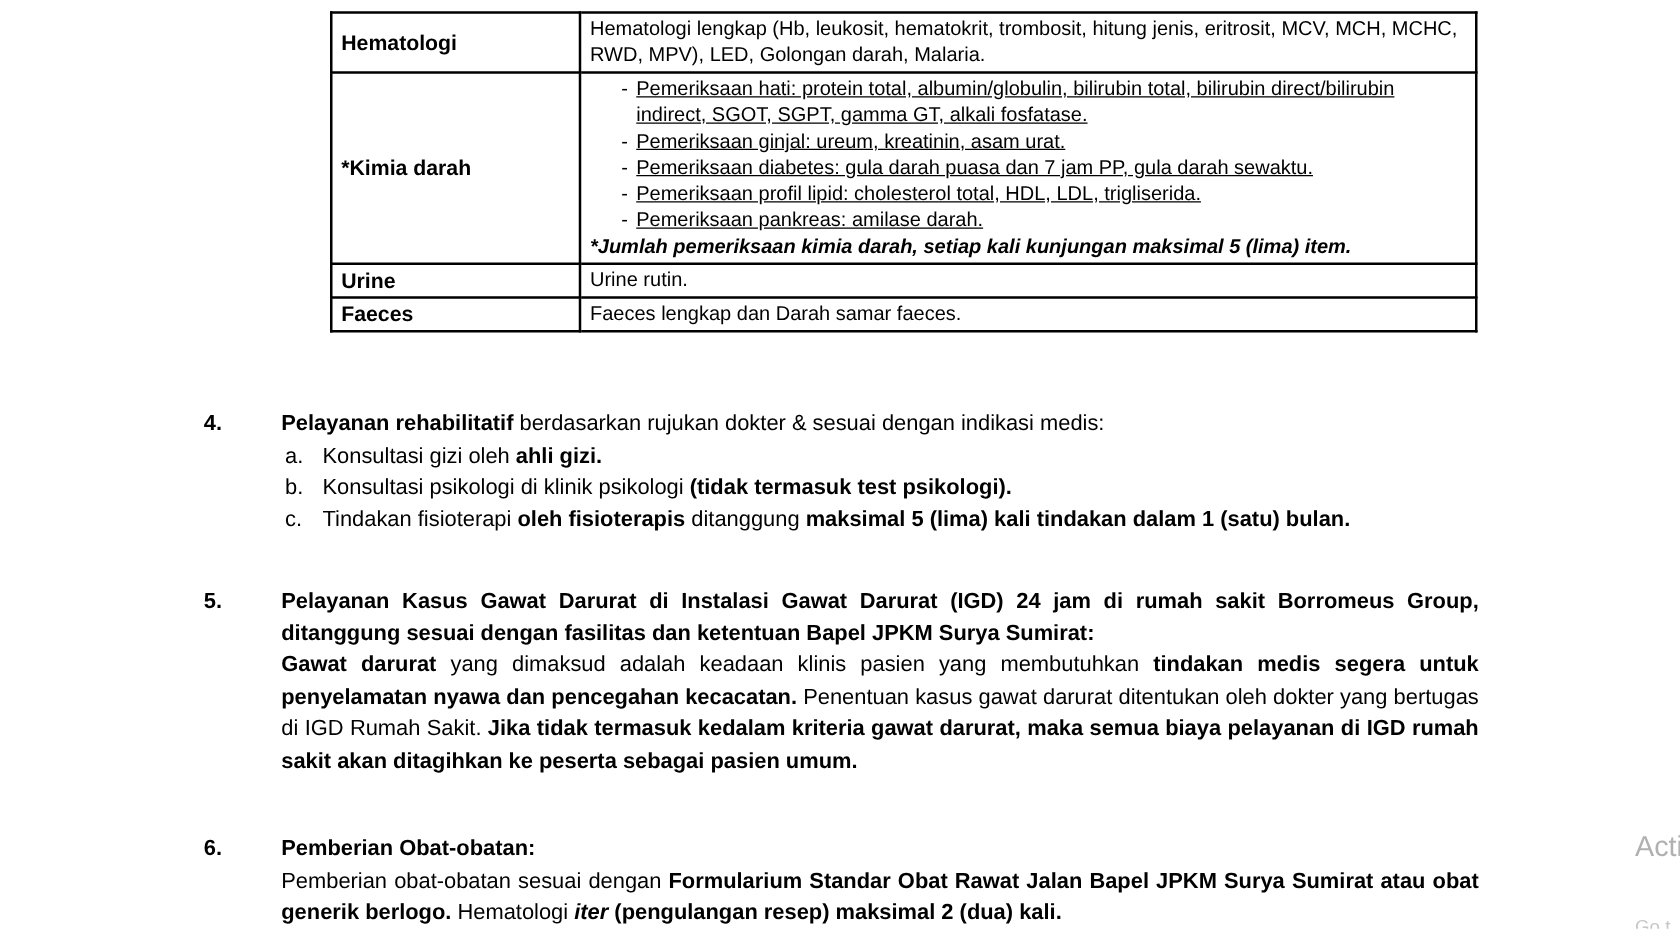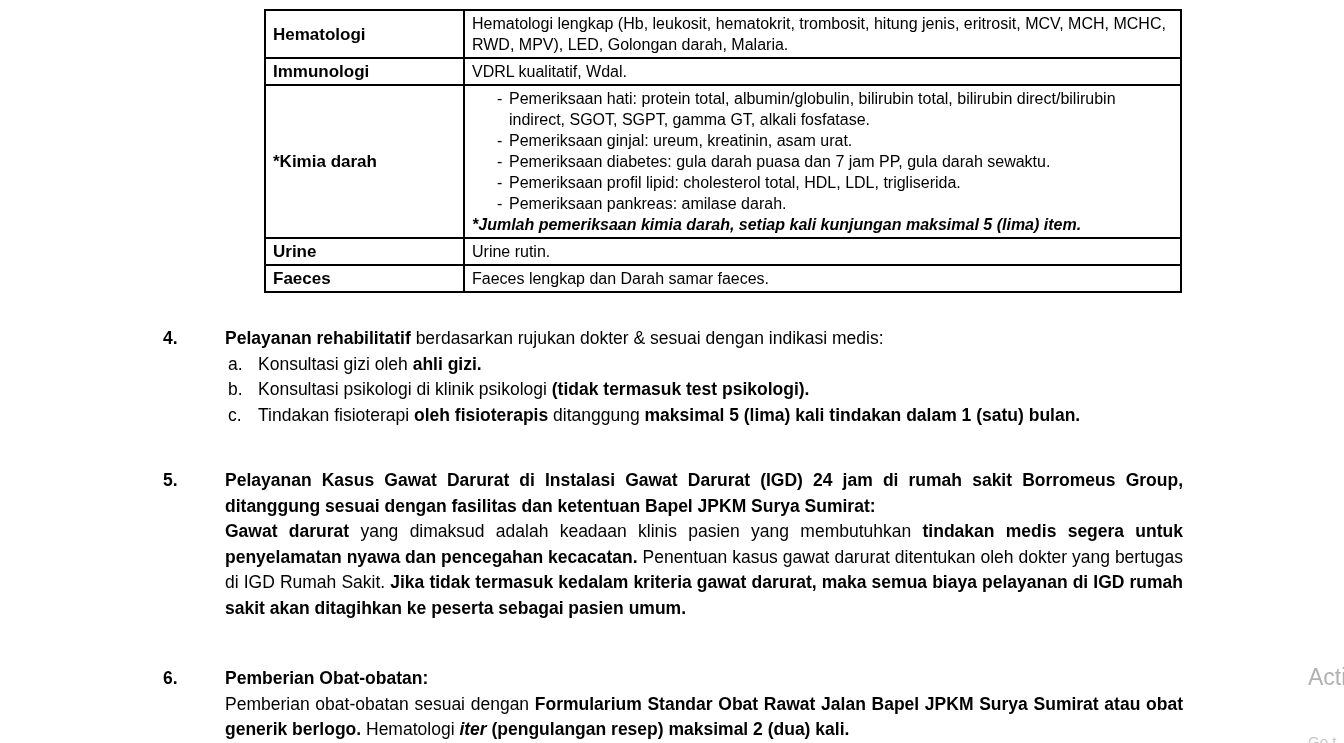--- a/index.html
+++ b/index.html
@@ -20,21 +20,21 @@
   }
   .lab-table td {
     border: 2px solid #000;
     padding: 2px 7px;
     vertical-align: middle;
     font-size: 16px; line-height: 21px;
   }
   td.label-cell { width: 183px; font-weight: bold; font-size: 17px; }
   .bullet { display: flex; }
   .bullet .dash { width: 12px; margin-left: 25px; flex-shrink: 0; }
-  .bullet .bullet-text { flex: 1; }
+  .bullet .bullet-text { flex: 1; text-decoration: underline; }
   .kimia-note { font-weight: bold; font-style: italic; }
 
   
   .item {
     position: absolute; left: 163px; width: 1020px;
     display: flex;
     font-size: 17.5px; line-height: 25.5px;
   }
   .item-4 { top: 326px; }
   .item-5 { top: 468px; }
@@ -62,26 +62,20 @@
 <body>
 
 <div class="page">
 
   <table class="lab-table">
     <tbody id="lab-tbody">
         <tr>
           <td class="label-cell">Hematologi</td>
           <td class="content-cell">
             <div><span>Hematologi lengkap (Hb, leukosit, hematokrit, trombosit, hitung jenis, eritrosit, MCV, MCH, MCHC, RWD, MPV), LED, Golongan darah, Malaria.</span></div>
-          </td>
-        </tr>
-        <tr>
-          <td class="label-cell">Immunologi</td>
-          <td class="content-cell">
-            <div><span>VDRL kualitatif, Wdal.</span></div>
           </td>
         </tr>
         <tr>
           <td class="label-cell">*Kimia darah</td>
           <td class="content-cell">
             <div class="bullet">
               <span class="dash">-</span>
               <span class="bullet-text">Pemeriksaan hati: protein total, albumin/globulin, bilirubin total, bilirubin direct/bilirubin indirect, SGOT, SGPT, gamma GT, alkali fosfatase.</span>
             </div>
             <div class="bullet">

